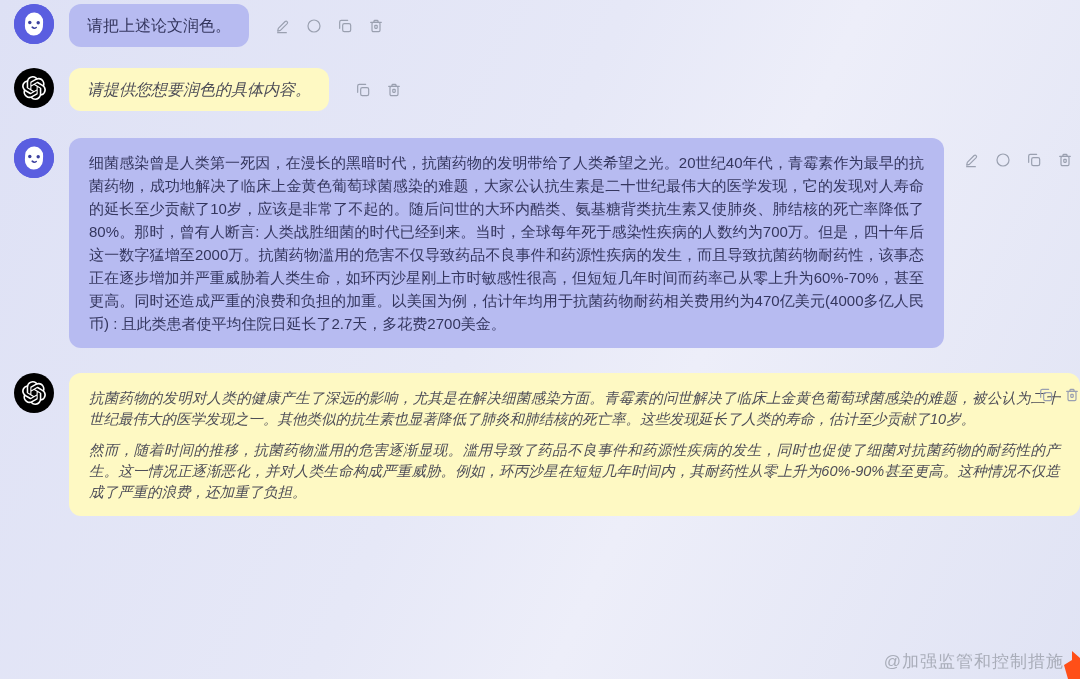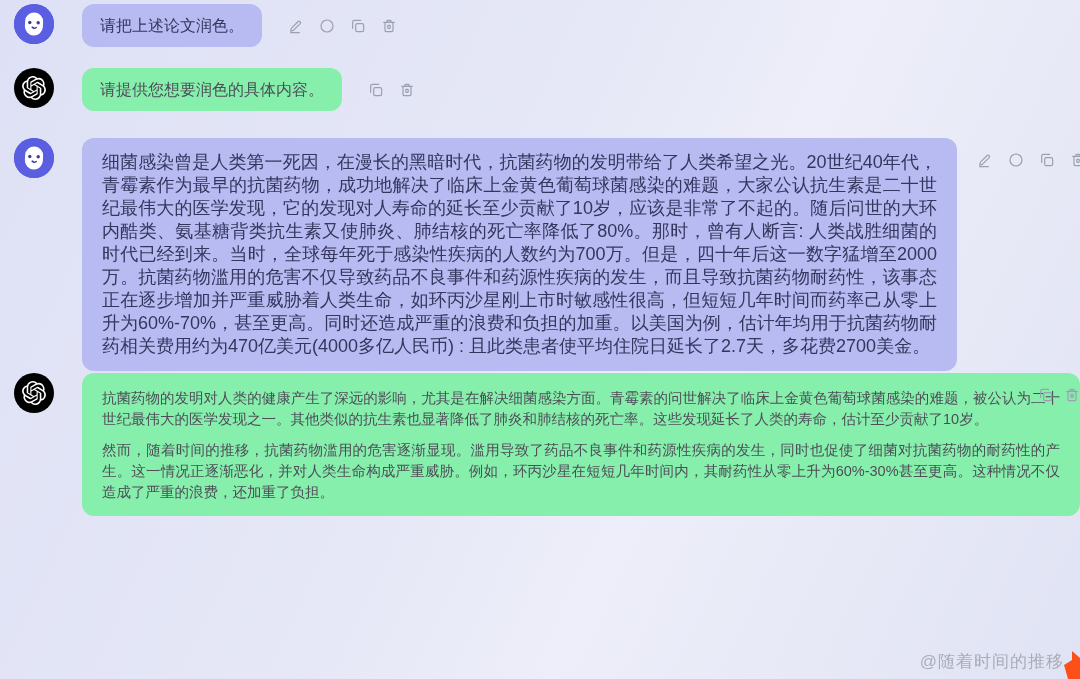--- a/index.html
+++ b/index.html
@@ -8,37 +8,37 @@
     font-family:"Liberation Sans", sans-serif;
     background:linear-gradient(115deg,#dee1f5 0%,#e6e8f7 45%,#edeef9 62%,#e0e3f4 100%);
     position:relative;
     color:#3c3e60;
   }
   .row { position:absolute; left:14px; display:flex; align-items:flex-start; }
   .avatar { width:40px; height:40px; border-radius:50%; flex:0 0 40px; display:flex; align-items:center; justify-content:center; }
   .avatar.user { background:#5a5ee0; }
   .avatar.assistant { background:#000; }
   .bubble {
-    margin-left:28px; border-radius:12px; font-size:16px; line-height:1.45;
+    margin-left:15px; border-radius:12px; font-size:16px; line-height:1.45;
   }
   .bubble.user { background:#b7bbf1; color:#34365e; }
-  .bubble.assistant { background:#86efac; color:#4e4e58; }
+  .bubble.assistant { background:#fef9c3; color:#4e4e58;font-style:italic; }
   .bubble.small { padding:10px 18px; white-space:nowrap; }
   .actions { display:flex; align-items:center; gap:15px; }
   .actions.inline { margin-left:26px; align-self:center; }
   .icon-btn {
     background:none; border:none; padding:0; cursor:pointer;
     width:16px; height:16px; color:#9aa0b0; display:flex; align-items:center; justify-content:center;
   }
   .icon-btn svg { width:16px; height:16px; stroke:#9aa0b0; fill:none; stroke-width:1.8; stroke-linecap:round; stroke-linejoin:round; }
   
   #row1 { top:4px; }
   #row2 { top:68px; }
   #row3 { top:138px; }
-  #row3 .bubble { width:875px; padding:13px 20px; font-size:18px; line-height:23px; text-align:justify; }
+  #row3 .bubble { width:875px; padding:13px 20px; font-size:15px; line-height:23px; text-align:justify; }
   #row3 .actions { margin-left:20px; margin-top:14px; }
   #row4 { top:373px; width:1066px; }
   #row4 .bubble { width:1078px; padding:15px 20px 13px; font-size:14.5px; line-height:21px; text-align:justify; }
   #row4 .bubble p { margin-bottom:10px; }
   #row4 .bubble p:last-child { margin-bottom:0; }
   #row4 .actions { position:absolute; right:0px; top:14px; gap:10px; }
   .watermark {
     position:absolute; right:16px; bottom:6px; font-size:17px; color:#aab0e w;
     color:#a9adb9; letter-spacing:1px;
   }
@@ -159,36 +159,36 @@
 </div>
 
 <div class="row" id="row4">
   <div class="avatar assistant">
     <svg width="24" height="24" viewBox="0 0 24 24">
       <path fill="#ffffff" d="M22.2819 9.8211a5.9847 5.9847 0 0 0-.5157-4.9108 6.0462 6.0462 0 0 0-6.5098-2.9A6.0651 6.0651 0 0 0 4.9807 4.1818a5.9847 5.9847 0 0 0-3.9977 2.9 6.0462 6.0462 0 0 0 .7427 7.0966 5.98 5.98 0 0 0 .511 4.9107 6.051 6.051 0 0 0 6.5146 2.9001A5.9847 5.9847 0 0 0 13.2599 24a6.0557 6.0557 0 0 0 5.7718-4.2058 5.9894 5.9894 0 0 0 3.9977-2.9001 6.0557 6.0557 0 0 0-.7475-7.0729zm-9.022 12.6081a4.4755 4.4755 0 0 1-2.8764-1.0408l.1419-.0804 4.7783-2.7582a.7948.7948 0 0 0 .3927-.6813v-6.7369l2.02 1.1686a.071.071 0 0 1 .038.0615v5.5826a4.504 4.504 0 0 1-4.4945 4.4944zm-9.6607-4.1254a4.4708 4.4708 0 0 1-.5346-3.0137l.142.0852 4.783 2.7582a.7712.7712 0 0 0 .7806 0l5.8428-3.3685v2.3324a.0804.0804 0 0 1-.0332.0615L9.74 19.9502a4.4992 4.4992 0 0 1-6.1408-1.6464zM2.3408 7.8956a4.485 4.485 0 0 1 2.3655-1.9728V11.6a.7664.7664 0 0 0 .3879.6765l5.8144 3.3543-2.0201 1.1685a.0757.0757 0 0 1-.071 0l-4.8303-2.7865A4.504 4.504 0 0 1 2.3408 7.8956zm16.5963 3.8558L13.1038 8.364 15.1192 7.2a.0757.0757 0 0 1 .071 0l4.8303 2.7913a4.4944 4.4944 0 0 1-.6765 8.1042v-5.6772a.79.79 0 0 0-.407-.667zm2.0107-3.0231l-.142-.0852-4.7735-2.7818a.7759.7759 0 0 0-.7854 0L9.409 9.2297V6.8974a.0662.0662 0 0 1 .0284-.0615l4.8303-2.7866a4.4992 4.4992 0 0 1 6.6802 4.66zM8.3065 12.863l-2.02-1.1638a.0804.0804 0 0 1-.038-.0567V6.0742a4.4992 4.4992 0 0 1 7.3757-3.4537l-.142.0805L8.704 5.459a.7948.7948 0 0 0-.3927.6813zm1.0976-2.3654l2.602-1.4998 2.6069 1.4998v2.9994l-2.5974 1.4997-2.6067-1.4997z"></path>
     </svg>
   </div>
   <div class="bubble assistant">
     <p>抗菌药物的发明对人类的健康产生了深远的影响，尤其是在解决细菌感染方面。青霉素的问世解决了临床上金黄色葡萄球菌感染的难题，被公认为二十世纪最伟大的医学发现之一。其他类似的抗生素也显著降低了肺炎和肺结核的死亡率。这些发现延长了人类的寿命，估计至少贡献了10岁。</p>
-    <p>然而，随着时间的推移，抗菌药物滥用的危害逐渐显现。滥用导致了药品不良事件和药源性疾病的发生，同时也促使了细菌对抗菌药物的耐药性的产生。这一情况正逐渐恶化，并对人类生命构成严重威胁。例如，环丙沙星在短短几年时间内，其耐药性从零上升为60%-30%甚至更高。这种情况不仅造成了严重的浪费，还加重了负担。</p>
+    <p>然而，随着时间的推移，抗菌药物滥用的危害逐渐显现。滥用导致了药品不良事件和药源性疾病的发生，同时也促使了细菌对抗菌药物的耐药性的产生。这一情况正逐渐恶化，并对人类生命构成严重威胁。例如，环丙沙星在短短几年时间内，其耐药性从零上升为60%-90%甚至更高。这种情况不仅造成了严重的浪费，还加重了负担。</p>
   </div>
   <div class="actions">
     <button class="icon-btn">
       <svg viewBox="0 0 24 24">
           <rect x="8.5" y="8.5" width="12" height="12" rx="2.5"></rect>
           <path d="M4 15.5V6a2.5 2.5 0 0 1 2.5-2.5H16"></path>
         </svg>
     </button>
     <button class="icon-btn">
       <svg viewBox="0 0 24 24">
           <path d="M4 6.5h16"></path>
           <path d="M9 6.5V4.8A1.3 1.3 0 0 1 10.3 3.5h3.4A1.3 1.3 0 0 1 15 4.8v1.7"></path>
           <rect x="6" y="6.5" width="12" height="14" rx="2"></rect>
           <rect x="10.2" y="11" width="3.6" height="4.5" rx="0.8"></rect>
         </svg>
     </button>
   </div>
 </div>
 
-<div class="watermark">@随着时间的推移</div>
+<div class="watermark">@加强监管和控制措施</div>
 <svg class="logo-frag" viewBox="0 0 18 28">
   <polygon points="10,0 18,7 18,28 6,28 2,14 10,9" fill="#ff4f18"></polygon>
 </svg>
 
 </body></html>

